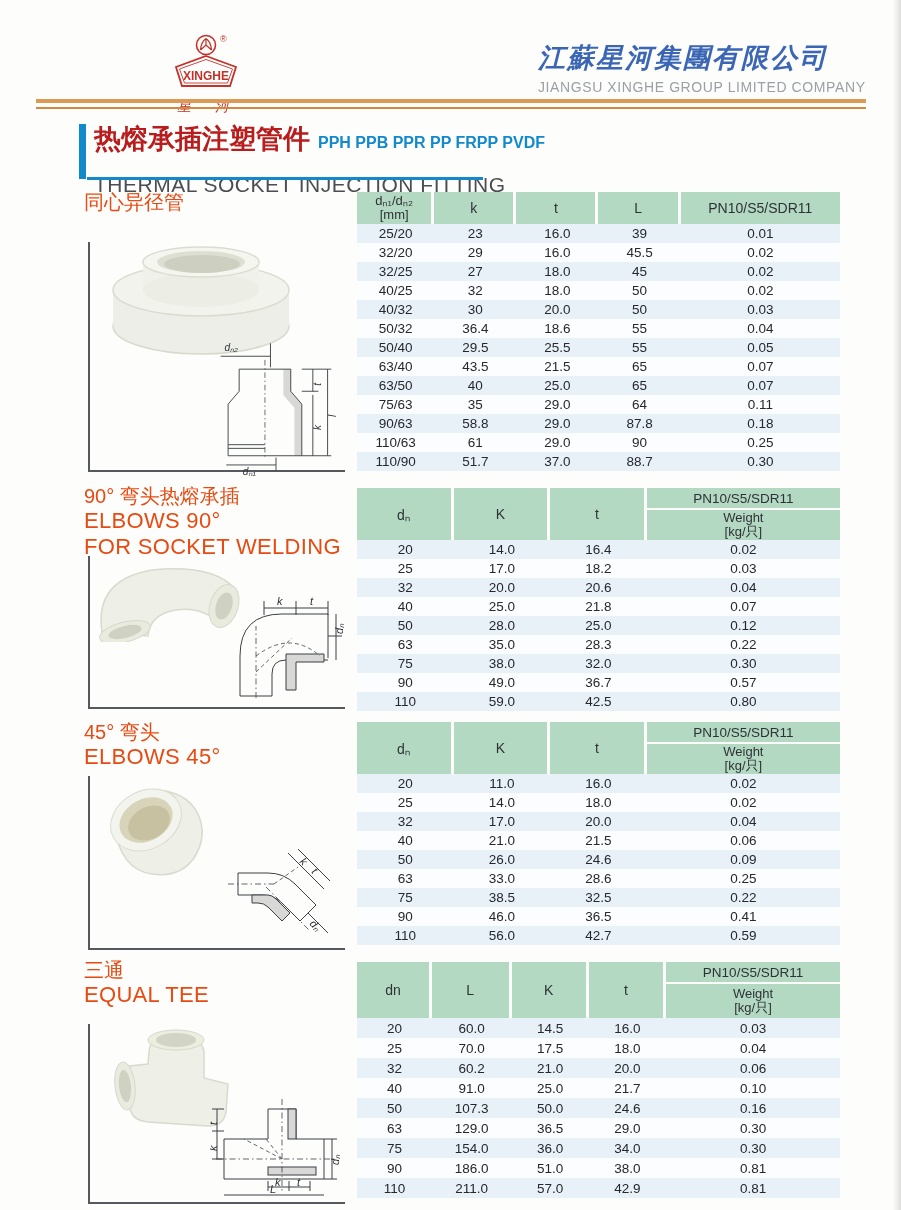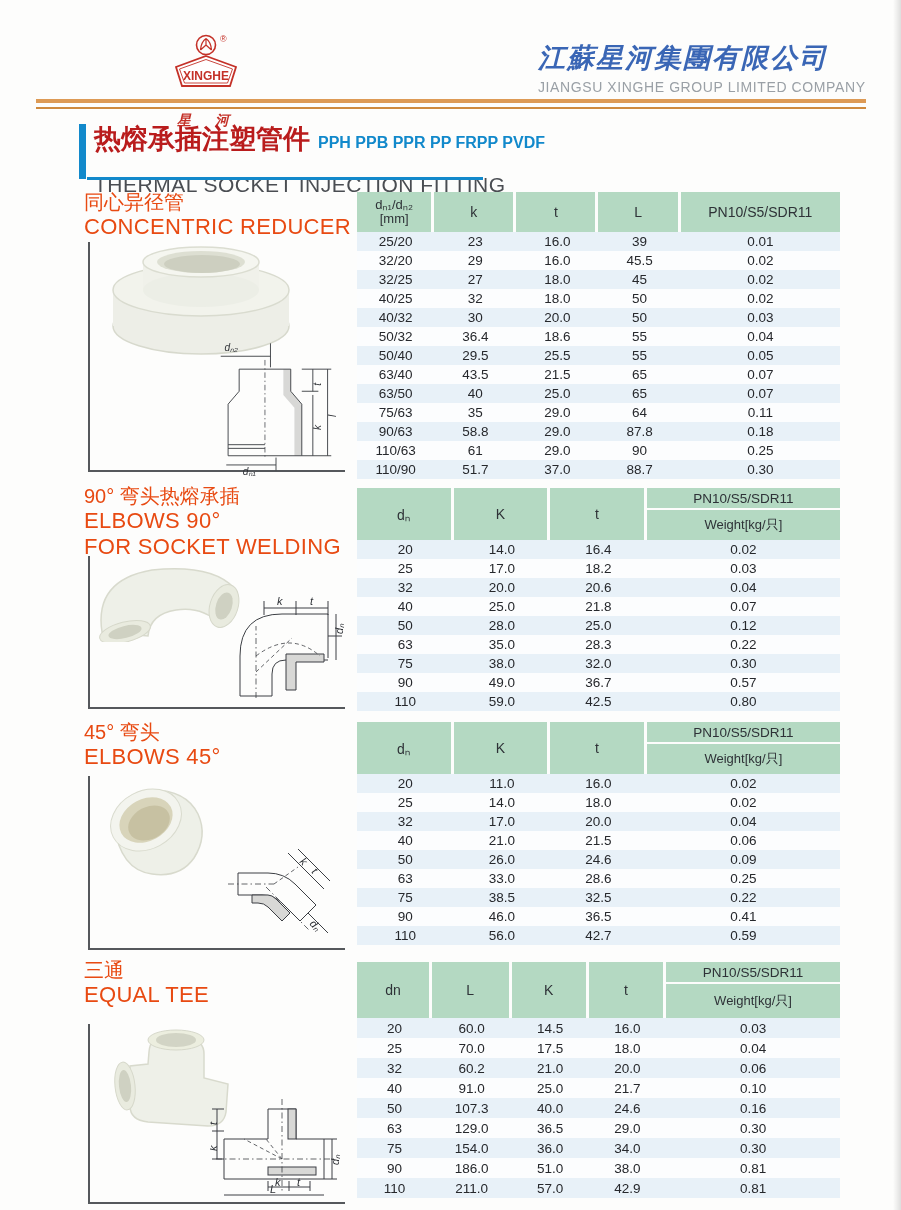--- a/index.html
+++ b/index.html
@@ -2,21 +2,21 @@
 <html><head>
 <meta charset="utf-8">
 <style>
   html,body{margin:0;padding:0;background:#e9e9e9}
   .page{position:relative;width:901px;height:1210px;background:#fdfdfc;margin:0 auto;
         font-family:"Liberation Sans",sans-serif;overflow:hidden}
   .edge-shadow{position:absolute;right:0;top:0;width:8px;height:100%;
                background:linear-gradient(to right,rgba(0,0,0,0),rgba(0,0,0,0.12))}
   
   .logo{position:absolute;left:148px;top:34px;width:120px;text-align:center}
-  .logo-cn{color:#c43128;font-size:14px;font-weight:bold;letter-spacing:10px;font-style:italic;margin-top:20px}
+  .logo-cn{color:#c43128;font-size:14px;font-weight:normal;letter-spacing:10px;font-style:italic;margin-top:6px}
   .company{position:absolute;left:538px;top:40px;width:310px}
   .company-cn{color:#3a66b5;font-size:27px;font-weight:bold;font-style:italic;letter-spacing:2px;white-space:nowrap}
   .company-en{color:#9aa0a6;font-size:14px;letter-spacing:0.6px;margin-top:3px;white-space:nowrap}
   .rule{position:absolute;left:36px;top:99px;width:830px;height:4px;
         border-top:4px solid #dd9a55;border-bottom:2px solid #cf8a3e}
   
   .tbar{position:absolute;left:79px;top:124px;width:7px;height:55px;background:#1289cb}
   .ttext{position:absolute;left:94px;top:121px;white-space:nowrap}
   .ttext .cn{color:#b91c1c;font-size:27px;font-weight:bold}
   .ttext .mat{color:#1289cb;font-size:16px;font-weight:bold;margin-left:8px}
@@ -32,21 +32,21 @@
   
   .tbl{position:absolute;left:357px;width:483px}
   .thead{display:flex}
   .hcell{background:#b4d9c2;display:flex;align-items:center;justify-content:center;
          font-size:14px;color:#2e3237;border-right:3px solid #fdfdfc;box-sizing:border-box}
   .thead .hcell:last-child{border-right:none}
   .h2line{flex-direction:column;line-height:1.1;font-size:13px}
   .hstack{flex-direction:column;align-items:stretch;padding:0}
   .hstack .pn{height:20px;display:flex;align-items:center;justify-content:center;
               border-bottom:2px solid #fdfdfc;font-size:13.5px}
-  .hstack .wt{flex:1;display:flex;flex-direction:row;align-items:center;justify-content:center;
+  .hstack .wt{flex:1;display:flex;flex-direction:column;align-items:center;justify-content:center;
               font-size:13px;line-height:1.1}
   .t-row{display:flex;align-items:center}
   .t-row:nth-child(odd){background:#e8f1f8}
   .t-row:nth-child(even){background:#fcfdfe}
   .t-row>div{text-align:center;font-size:13.5px;color:#26282c;box-sizing:border-box}
   .rh19 .t-row{height:19px}
   .rh20 .t-row{height:20px}
   .cols-r .thead>div:nth-child(1),.cols-r .t-row>div:nth-child(1){width:16%}
   .cols-r .thead>div:nth-child(2),.cols-r .t-row>div:nth-child(2){width:17%}
   .cols-r .thead>div:nth-child(3),.cols-r .t-row>div:nth-child(3){width:17%}
@@ -96,21 +96,20 @@
   <div class="ttext">
     <div>
       <span class="cn">热熔承插注塑管件</span><span class="mat">PPH PPB PPR PP FRPP PVDF</span>
     </div>
     <div class="en">THERMAL SOCKET INJECTION FITTING</div>
   </div>
   <div class="tunder"></div>
 
   <div class="stitle" style="top:190px">
     <div class="cn">同心异径管</div>
-    <div class="en">CONCENTRIC REDUCER</div>
   </div>
   <div class="pbox" style="left:88px;top:242px;width:255px;height:228px"></div>
   <svg class="art" style="left:96px;top:246px" width="215" height="112" viewBox="0 0 215 112">
     <ellipse cx="105" cy="80" rx="88" ry="28" fill="#edeee7" stroke="#d7d9cd" stroke-width="1.5"></ellipse>
     <rect x="17" y="44" width="176" height="36" fill="#edeee7"></rect>
     <ellipse cx="105" cy="44" rx="88" ry="26" fill="#f2f3ec" stroke="#d9dbcf" stroke-width="1.5"></ellipse>
     <rect x="47" y="16" width="116" height="28" fill="#f0f1ea"></rect>
     <ellipse cx="105" cy="44" rx="58" ry="17" fill="#eceee6"></ellipse>
     <ellipse cx="105" cy="16" rx="58" ry="15" fill="#f5f6f0" stroke="#dbddd1" stroke-width="1.5"></ellipse>
     <ellipse cx="105" cy="16" rx="44" ry="11" fill="#dddfd2"></ellipse>
@@ -132,21 +131,21 @@
     <text class="dtext" transform="rotate(-90 110 50)" x="106" y="53">t</text>
     <line class="dline" x1="104" y1="64" x2="104" y2="130"></line>
     <text class="dtext" transform="rotate(-90 110 98)" x="106" y="101">k</text>
     <line class="dline" x1="120" y1="36" x2="120" y2="130"></line>
     <text class="dtext" transform="rotate(-90 126 84)" x="122" y="87">l</text>
     <line class="dline" x1="10" y1="140" x2="64" y2="140"></line>
     <line class="dline" x1="64" y1="132" x2="64" y2="146"></line>
     <text class="dtext" x="28" y="151">dₙ₁</text>
   </svg>
   <div class="tbl cols-r rh19" style="top:192px">
-    <div class="thead" style="height:40px">
+    <div class="thead" style="height:32px">
       <div class="hcell h2line">
         <span>dₙ₁/dₙ₂</span>
         <span>[mm]</span>
       </div>
       <div class="hcell">k</div>
       <div class="hcell">t</div>
       <div class="hcell">L</div>
       <div class="hcell">PN10/S5/SDR11</div>
     </div>
     <div class="tbody">
@@ -525,21 +524,21 @@
         <div class="t-row">
           <div>40</div>
           <div>91.0</div>
           <div>25.0</div>
           <div>21.7</div>
           <div>0.10</div>
         </div>
         <div class="t-row">
           <div>50</div>
           <div>107.3</div>
-          <div>40.0</div>
+          <div>50.0</div>
           <div>24.6</div>
           <div>0.16</div>
         </div>
         <div class="t-row">
           <div>63</div>
           <div>129.0</div>
           <div>36.5</div>
           <div>29.0</div>
           <div>0.30</div>
         </div>

